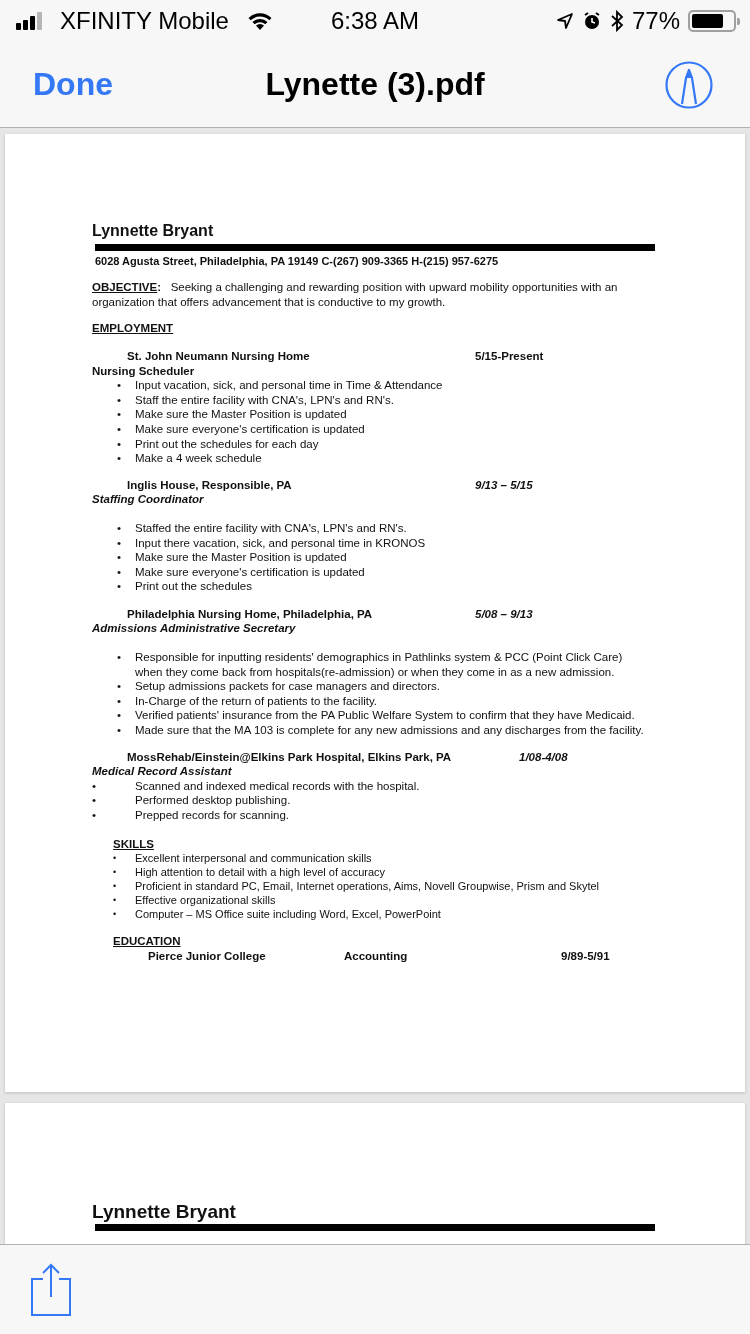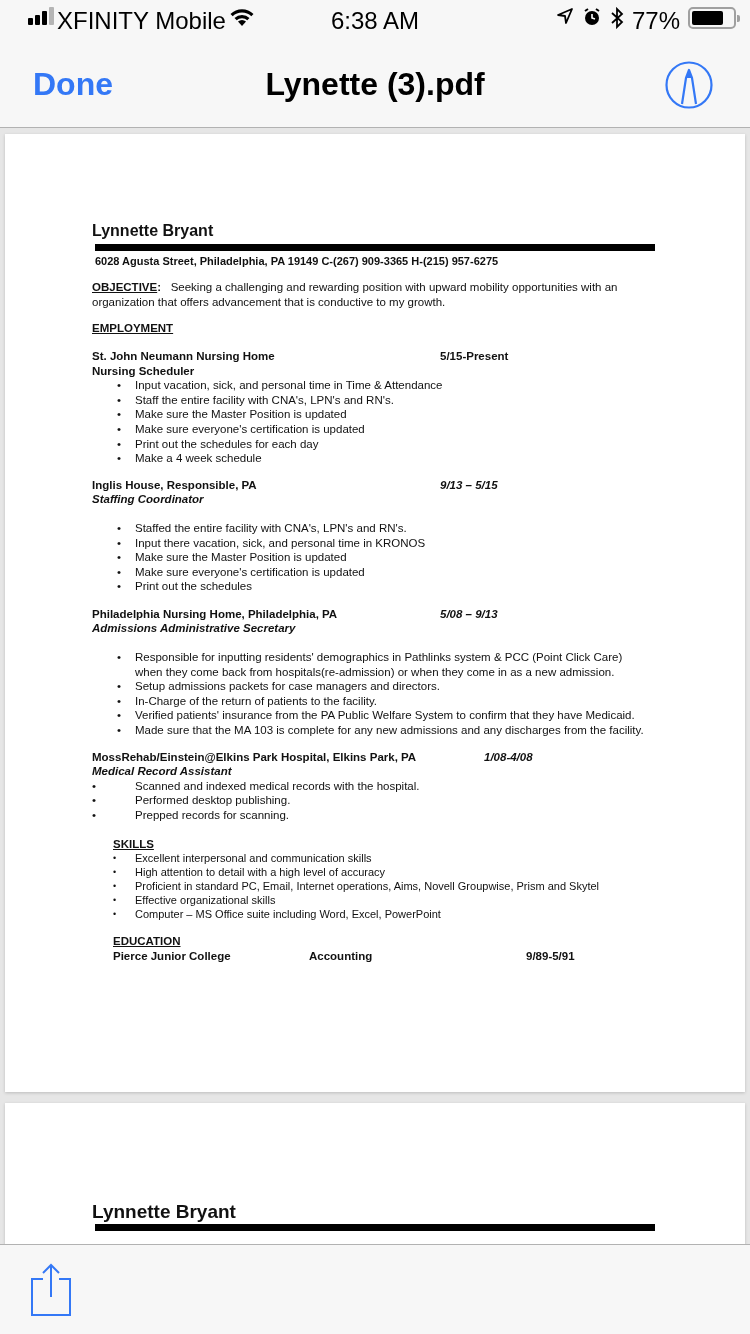--- a/index.html
+++ b/index.html
@@ -1,42 +1,42 @@
 <!DOCTYPE html>
 <html><head>
 <meta charset="utf-8">
 <style>
   * { box-sizing: border-box; margin: 0; padding: 0; }
   html, body { width: 750px; height: 1334px; overflow: hidden; background: #e6e6e6; font-family: "Liberation Sans", sans-serif; }
   .statusbar { position: absolute; top: 0; left: 0; width: 750px; height: 40px; background: #f7f7f7; color: #000; font-size: 24px; }
-  .sb-left { position: absolute; left: 28px; top: 7px; display: flex; align-items: flex-start; gap: 3px; }
+  .sb-left { position: absolute; left: 16px; top: 7px; display: flex; align-items: center; gap: 18px; }
   .signal { display: flex; align-items: flex-end; gap: 2px; height: 18px; }
   .signal span { display: block; width: 5px; background: #000; border-radius: 1px; }
   .signal span.off { background: #b5b5b5; }
   .sb-time { position: absolute; left: 0; right: 0; top: 7px; text-align: center; font-weight: 400; }
-  .sb-right { position: absolute; right: 14px; top: 7px; display: flex; align-items: flex-start; gap: 8px; }
+  .sb-right { position: absolute; right: 14px; top: 7px; display: flex; align-items: center; gap: 8px; }
   .battery { width: 48px; height: 22px; border: 2px solid #a0a0a0; border-radius: 5px; padding: 2px; position: relative; }
   .battery .fill { width: 77%; height: 100%; background: #000; border-radius: 2px; }
   .battery::after { content: ""; position: absolute; right: -6px; top: 6px; width: 3px; height: 7px; background: #a0a0a0; border-radius: 0 2px 2px 0; }
   .navbar { position: absolute; top: 40px; left: 0; width: 750px; height: 88px; background: #f7f7f7; border-bottom: 1px solid #b2b2b2; }
   .done { position: absolute; left: 33px; top: 26px; color: #3478f6; font-size: 32px; font-weight: 700; cursor: pointer; }
   .title { position: absolute; left: 0; right: 0; top: 26px; text-align: center; font-size: 32px; font-weight: 700; color: #000; pointer-events: none; }
   .markup { position: absolute; right: 36px; top: 20px; width: 50px; height: 50px; cursor: pointer; }
   .viewer { position: absolute; top: 129px; left: 0; width: 750px; height: 1115px; background: #e6e6e6; overflow: hidden; }
   .page { position: absolute; left: 5px; width: 740px; background: #fff; box-shadow: 0 1px 3px rgba(0,0,0,0.18); padding-left: 7px; }
   .page1 { top: 5px; height: 958px; }
   .page2 { top: 974px; height: 300px; }
   .doc { position: absolute; left: 87px; width: 580px; color: #111; font-size: 11.5px; line-height: 14.6px; }
   .name { font-size: 16px; font-weight: 700; }
   .rule { height: 7px; background: #000; width: 560px; margin-left: 3px; }
   .addr { font-size: 11px; font-weight: 700; width: 560px; margin-left: 3px; }
   .b { font-weight: 700; }
   .i { font-style: italic; }
   .u { text-decoration: underline; }
-  .row { position: relative; height: 14.6px; }
+  .row { position: relative; height: 14.6px; margin-left: 35px; }
   .row .date { position: absolute; top: 0; }
   ul.bul { list-style: none; }
   ul.bul li { position: relative; padding-left: 43px; }
   ul.bul li::before { content: "•"; position: absolute; left: 25px; }
   ul.bul2 li { padding-left: 43px; }
   ul.bul2 li::before { left: 0; }
   ul.bul3 li { padding-left: 22px; }
   ul.bul3 li::before { left: 0; font-size: 9px; }
   .toolbar { position: absolute; top: 1244px; left: 0; width: 750px; height: 90px; background: #f7f7f7; border-top: 1px solid #b2b2b2; }
   .share { position: absolute; left: 30px; top: 18px; width: 42px; height: 54px; cursor: pointer; }

